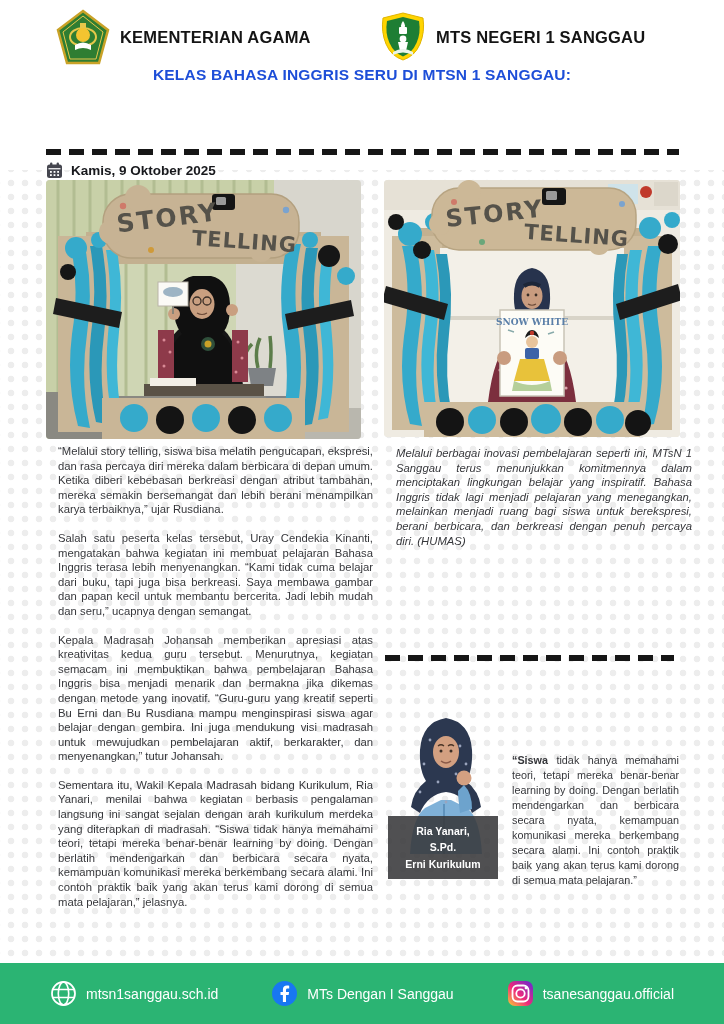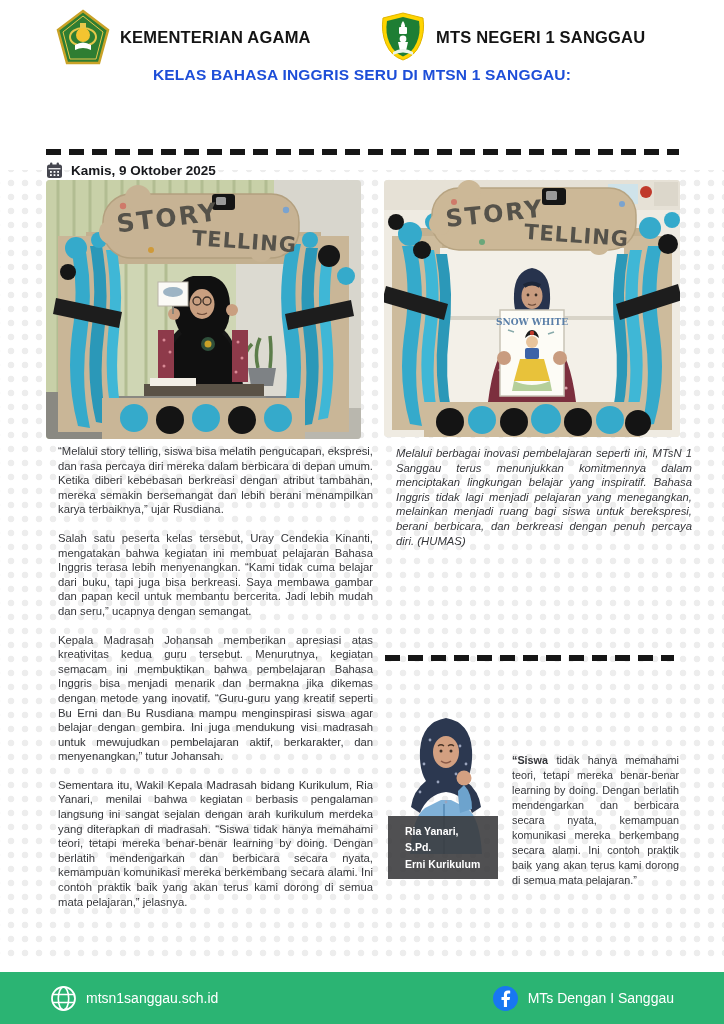--- a/index.html
+++ b/index.html
@@ -40,30 +40,30 @@
   
   .col { position:absolute; color:#36373b; font-size:11.3px; line-height:14.6px; text-align:justify;margin-left:12px; }
   #col-left  { left:46px;  top:444px; width:315px; }
   #col-right { left:384px; top:446px; width:296px;font-style:italic; }
   .col p { margin:0 0 14px 0; }
   
   .teacher-photo { position:absolute; left:400px; top:712px; width:92px; height:142px; }
   .teacher-caption {
     position:absolute; left:388px; top:816px; width:110px;
     background:rgba(56,56,58,.88); color:#fff; padding:7px 17px;
-    font-size:10.5px; font-weight:700; line-height:1.55;
+    font-size:10.5px; font-weight:700; line-height:1.55;text-align:center;
   }
   .quote {
     position:absolute; left:512px; top:714px; width:167px;
     font-size:10.8px; line-height:15px; color:#36373b; text-align:justify;margin-top:39px;
   }
   .quote b { font-weight:800; }
   
   .footer {
-    position:absolute; left:0; bottom:0; width:724px; height:52px; background:#2bb473;
+    position:absolute; left:0; bottom:0; width:724px; height:61px; background:#2bb473;
     display:flex; align-items:center; justify-content:space-between; padding:0 50px;
   }
   .footer-item { display:flex; align-items:center; gap:9px; color:#ffffff; font-size:14px; }
   .footer-item svg { display:block; }
 </style>
 </head>
 <body>
 
 <div class="page">
   <div class="dots-bg"></div>
@@ -366,14 +366,30 @@
       </svg>
       <span>mtsn1sanggau.sch.id</span>
     </div>
     <div class="footer-item">
       <svg width="27" height="27" viewBox="0 0 27 27">
         <circle cx="13.5" cy="13.5" r="12.5" fill="#1877f2"></circle>
         <path d="M15 22 v-7 h2.6 l.5 -3 H15 v-1.8 c0 -1 .4 -1.6 1.6 -1.6 h1.6 V5.8 C17.7 5.7 16.8 5.6 16 5.6 c-2.6 0 -4.1 1.4 -4.1 4.2 V12 H9.5 v3 H11.9 v7 z" fill="#ffffff"></path>
       </svg>
       <span>MTs Dengan I Sanggau</span>
     </div>
+    <div class="footer-item">
+      <svg width="27" height="27" viewBox="0 0 27 27">
+        <defs>
+          <linearGradient id="iggrad" x1="0" y1="1" x2="1" y2="0">
+            <stop offset="0" stop-color="#f9ce34"></stop>
+              <stop offset=".45" stop-color="#ee2a7b"></stop>
+              <stop offset="1" stop-color="#6228d7"></stop>
+          </linearGradient>
+        </defs>
+        <rect x="1" y="1" width="25" height="25" rx="7" fill="url(#iggrad)"></rect>
+        <rect x="5.5" y="5.5" width="16" height="16" rx="5" fill="none" stroke="#ffffff" stroke-width="1.8"></rect>
+        <circle cx="13.5" cy="13.5" r="4.2" fill="none" stroke="#ffffff" stroke-width="1.8"></circle>
+        <circle cx="19" cy="8" r="1.4" fill="#ffffff"></circle>
+      </svg>
+      <span>tsanesanggau.official</span>
+    </div>
   </div>
 </div>
 
 </body></html>

